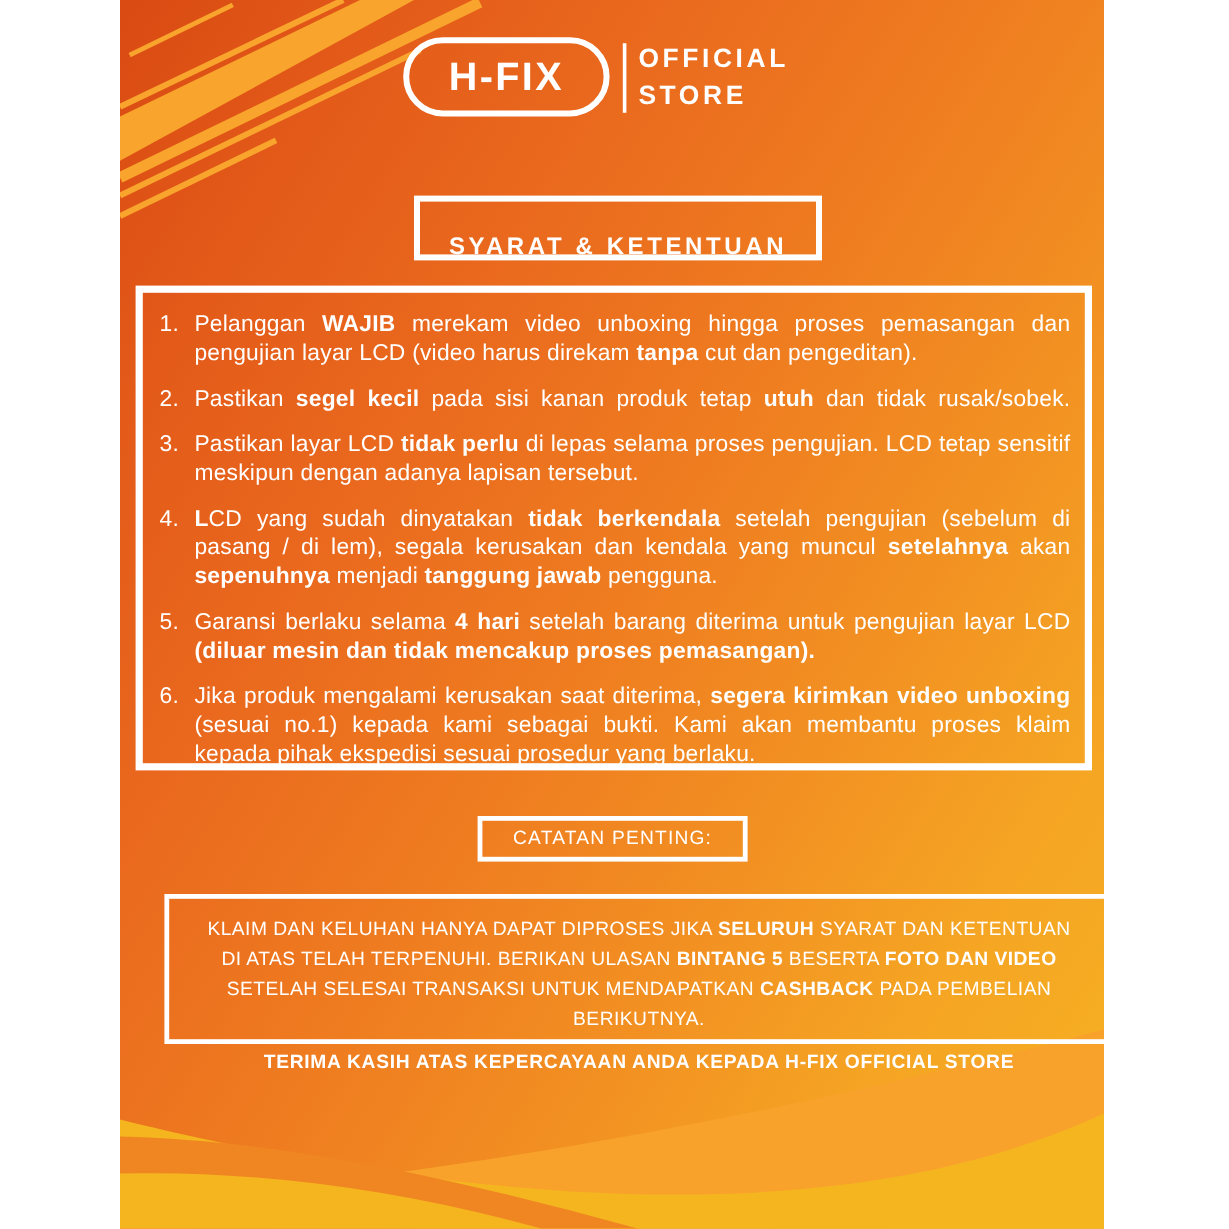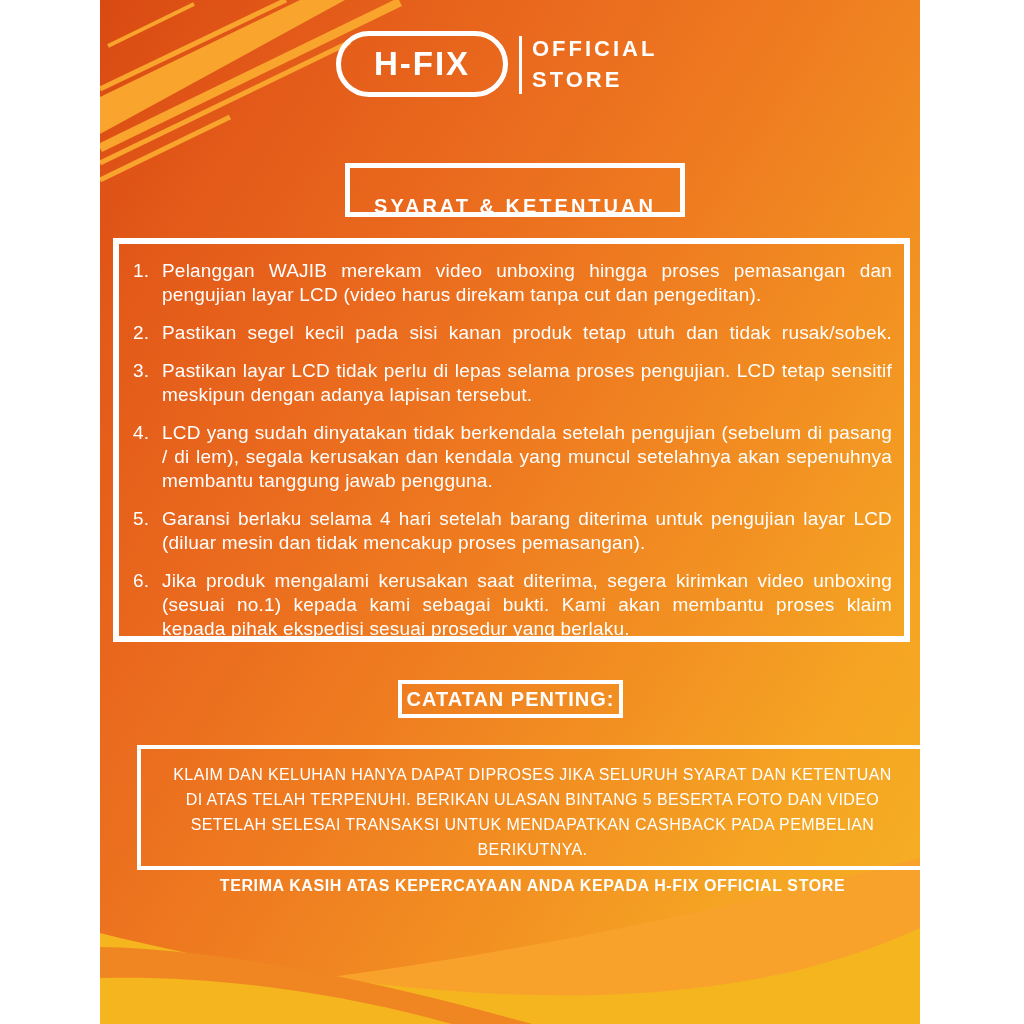--- a/index.html
+++ b/index.html
@@ -35,37 +35,37 @@
   .title-box{
     position:absolute;left:245px;top:163px;width:340px;height:54px;
     border:5px solid #ffffff;display:flex;align-items:center;justify-content:center;
   }
   .title-box span{color:#ffffff;font-size:20px;font-weight:700;letter-spacing:3px;white-space:nowrap;margin-top:32px;}
 
   .catatan-box{
     position:absolute;left:298px;top:680px;width:225px;height:38px;
     border:4px solid #ffffff;display:flex;align-items:center;justify-content:center;
   }
-  .catatan-box span{color:#ffffff;font-size:20px;font-weight:700;letter-spacing:1px;white-space:nowrap;}
+  .catatan-box span{color:#ffffff;font-size:16px;font-weight:400;letter-spacing:1px;white-space:nowrap;}
 
   
   .terms-box{
     position:absolute;left:13px;top:238px;width:797px;height:404px;
     border:6px solid #ffffff;padding:15px 12px 10px 12px;
   }
   .terms-list{list-style:none;margin:0;padding:0;}
   .term-item{
     position:relative;padding-left:31px;margin-bottom:14px;
     color:#ffffff;font-size:19px;line-height:24px;letter-spacing:0.2px;
     text-align:justify;
   }
   .term-item:last-child{margin-bottom:0;}
   .term-number{position:absolute;left:2px;top:0;font-weight:400;}
   .stretch{text-align-last:justify;}
-  .b{font-weight:400;}
+  .b{font-weight:700;}
 
   
   .note-box{
     position:absolute;left:37px;top:745px;width:796px;height:125px;
     border:4px solid #ffffff;padding:13px 30px 10px 25px;
     color:#ffffff;text-align:center;
   }
   .note-par{font-size:16px;line-height:25px;letter-spacing:0.4px;margin:0;}
   .note-closing{font-size:16px;line-height:25px;letter-spacing:0.6px;font-weight:700;margin:11px 0 16px 0;}
 </style>
@@ -112,21 +112,21 @@
       <li class="term-item stretch">
         <span class="term-number">2.</span>
         <span><span>Pastikan </span><span class="b">segel kecil</span><span> pada sisi kanan produk tetap </span><span class="b">utuh</span><span> dan tidak rusak/sobek.</span></span>
       </li>
       <li class="term-item">
         <span class="term-number">3.</span>
         <span><span>Pastikan layar LCD </span><span class="b">tidak perlu</span><span> di lepas selama proses pengujian. LCD tetap sensitif meskipun dengan adanya lapisan tersebut.</span></span>
       </li>
       <li class="term-item">
         <span class="term-number">4.</span>
-        <span><span class="b">L</span><span>CD yang sudah dinyatakan </span><span class="b">tidak berkendala</span><span> setelah pengujian (sebelum di pasang / di lem), segala kerusakan dan kendala yang muncul </span><span class="b">setelahnya</span><span> akan </span><span class="b">sepenuhnya</span><span> membantu </span><span class="b">tanggung jawab</span><span> pengguna.</span></span>
+        <span><span class="b">L</span><span>CD yang sudah dinyatakan </span><span class="b">tidak berkendala</span><span> setelah pengujian (sebelum di pasang / di lem), segala kerusakan dan kendala yang muncul </span><span class="b">setelahnya</span><span> akan </span><span class="b">sepenuhnya</span><span> menjadi </span><span class="b">tanggung jawab</span><span> pengguna.</span></span>
       </li>
       <li class="term-item">
         <span class="term-number">5.</span>
         <span><span>Garansi berlaku selama </span><span class="b">4 hari</span><span> setelah barang diterima untuk pengujian layar LCD </span><span class="b">(diluar mesin dan tidak mencakup proses pemasangan).</span></span>
       </li>
       <li class="term-item">
         <span class="term-number">6.</span>
         <span><span>Jika produk mengalami kerusakan saat diterima, </span><span class="b">segera kirimkan video unboxing</span><span> (sesuai no.1) kepada kami sebagai bukti. Kami akan membantu proses klaim kepada pihak ekspedisi sesuai prosedur yang berlaku.</span></span>
       </li>
     </ol>

